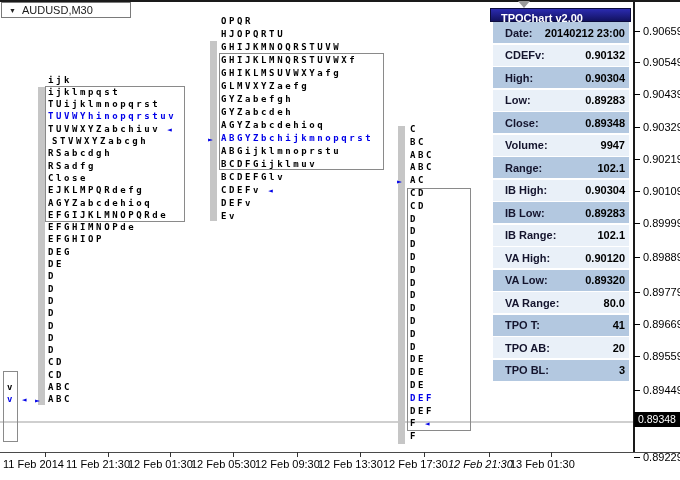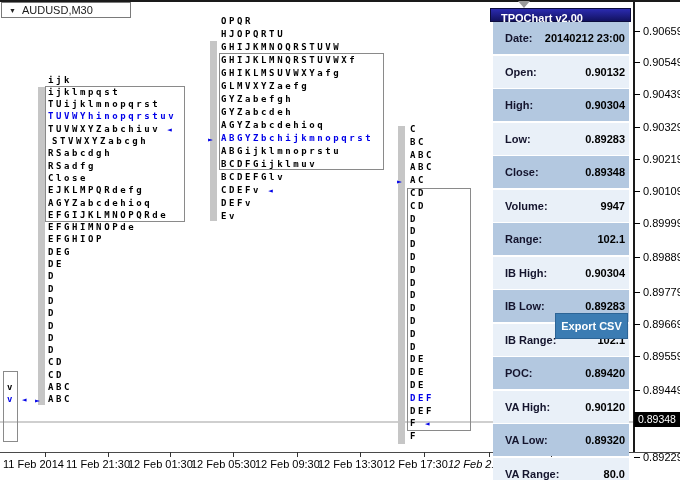--- a/index.html
+++ b/index.html
@@ -34,21 +34,21 @@
 
   
   .ttick  { position:absolute; width:1px; height:5px; top:452px; background:#333; }
   .tlabel { position:absolute; top:458px; font-size:11px; color:#000; white-space:nowrap; }
 
   
   .panel { position:absolute; left:490px; top:8px; width:141px; z-index:10; }
   .panel-header { height:14px; line-height:19px; padding-left:10px; color:#fff;
                   font-size:11px; font-weight:bold;
                   background:linear-gradient(#2b2bb0, #121260); border:1px solid #0c0c3e; }
-  .prow { height:32px; margin:0 0 1.5px 3px; width:136px; display:flex;
+  .prow { height:21px; margin:0 0 1.5px 3px; width:136px; display:flex;
           align-items:center; justify-content:space-between; padding:0 4px 0 12px;
           font-size:11px; font-weight:bold; }
   .prow.steel { background:#b3c8e0; }
   .prow.pale  { background:#e9f0f8; }
   .prow .lab { color:#14142d; }
   .prow .val { color:#000; }
   .export-btn { position:absolute; left:65px; top:305px; width:73px; height:26px;
                 background:#3b7cb3; border:1px solid #2c6496; color:#fff;
                 font-family:"Liberation Sans", sans-serif; font-size:11px; font-weight:bold;
                 cursor:pointer; }
@@ -202,21 +202,21 @@
 
   <div class="panel">
     <div class="panel-handle"></div>
     <div class="panel-header">TPOChart v2.00</div>
     <div id="panel-rows">
         <div class="prow steel">
           <span class="lab">Date:</span>
           <span class="val">20140212 23:00</span>
         </div>
         <div class="prow pale">
-          <span class="lab">Open:</span>
+          <span class="lab">CDEFv:</span>
           <span class="val">0.90132</span>
         </div>
         <div class="prow steel">
           <span class="lab">High:</span>
           <span class="val">0.90304</span>
         </div>
         <div class="prow pale">
           <span class="lab">Low:</span>
           <span class="val">0.89283</span>
         </div>
@@ -237,24 +237,20 @@
           <span class="val">0.90304</span>
         </div>
         <div class="prow steel">
           <span class="lab">IB Low:</span>
           <span class="val">0.89283</span>
         </div>
         <div class="prow pale">
           <span class="lab">IB Range:</span>
           <span class="val">102.1</span>
         </div>
-        <div class="prow steel">
-          <span class="lab">POC:</span>
-          <span class="val">0.89420</span>
-        </div>
         <div class="prow pale">
           <span class="lab">VA High:</span>
           <span class="val">0.90120</span>
         </div>
         <div class="prow steel">
           <span class="lab">VA Low:</span>
           <span class="val">0.89320</span>
         </div>
         <div class="prow pale">
           <span class="lab">VA Range:</span>
@@ -266,15 +262,14 @@
         </div>
         <div class="prow pale">
           <span class="lab">TPO AB:</span>
           <span class="val">20</span>
         </div>
         <div class="prow steel">
           <span class="lab">TPO BL:</span>
           <span class="val">3</span>
         </div>
       </div>
-    <button class="export-btn">Export CSV</button>
   </div>
 </div>
 
 </body></html>

